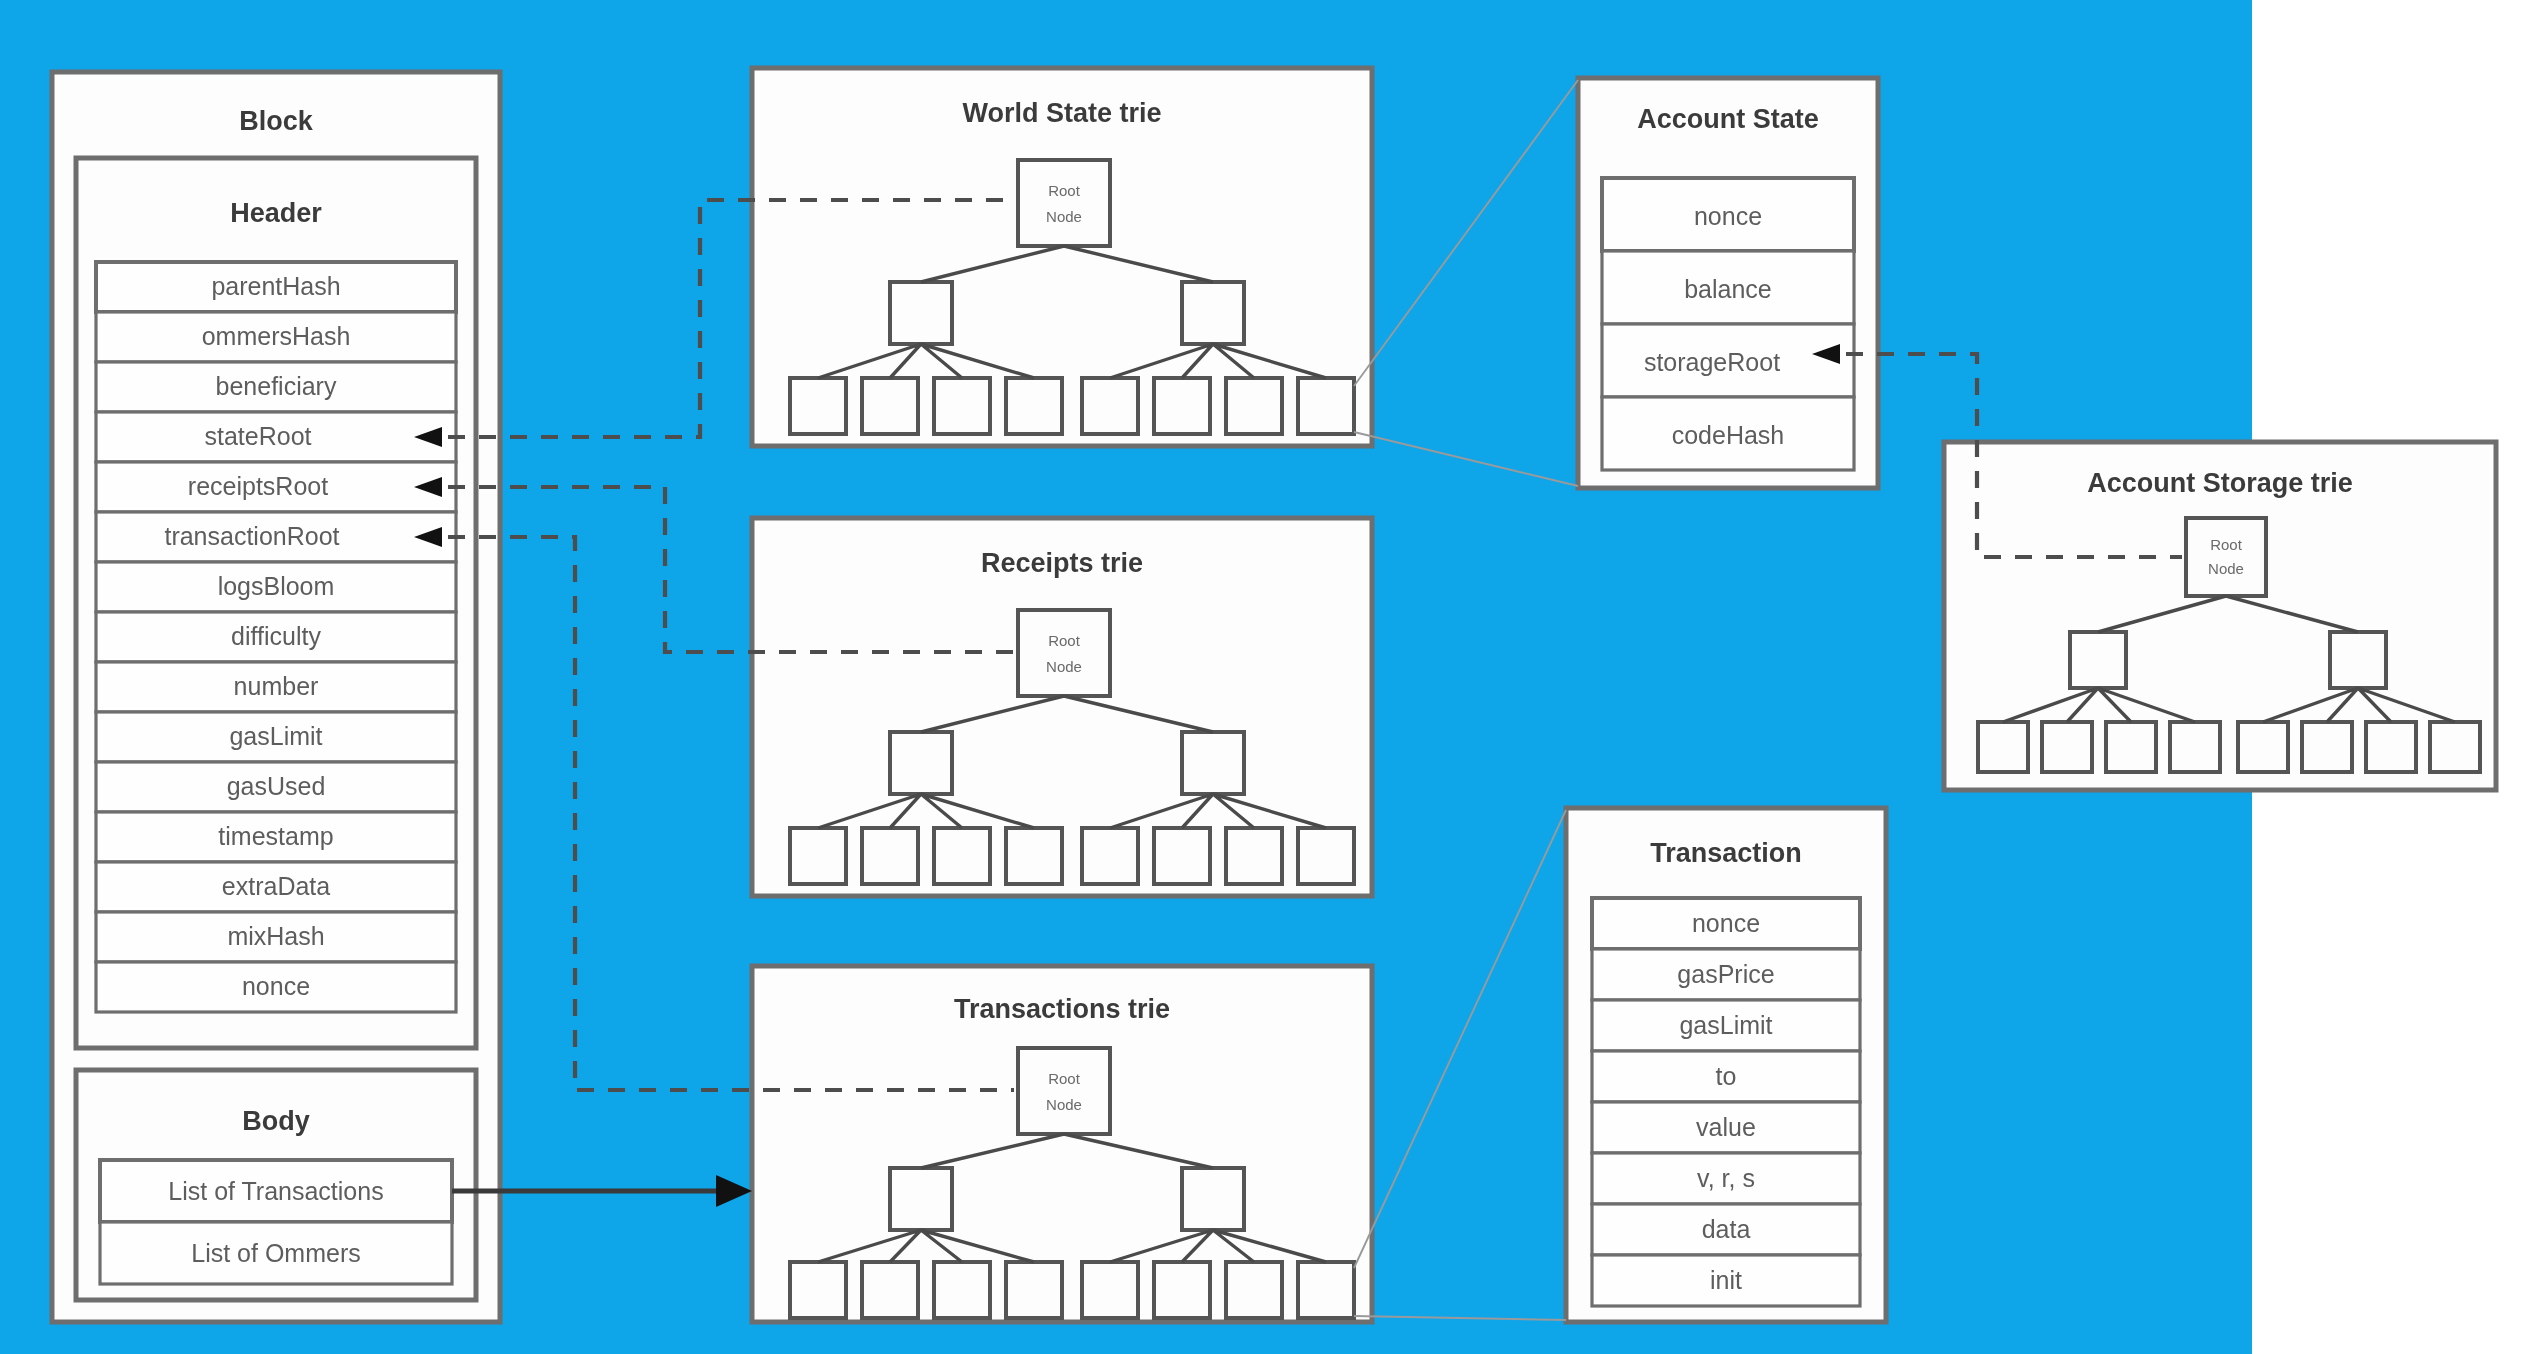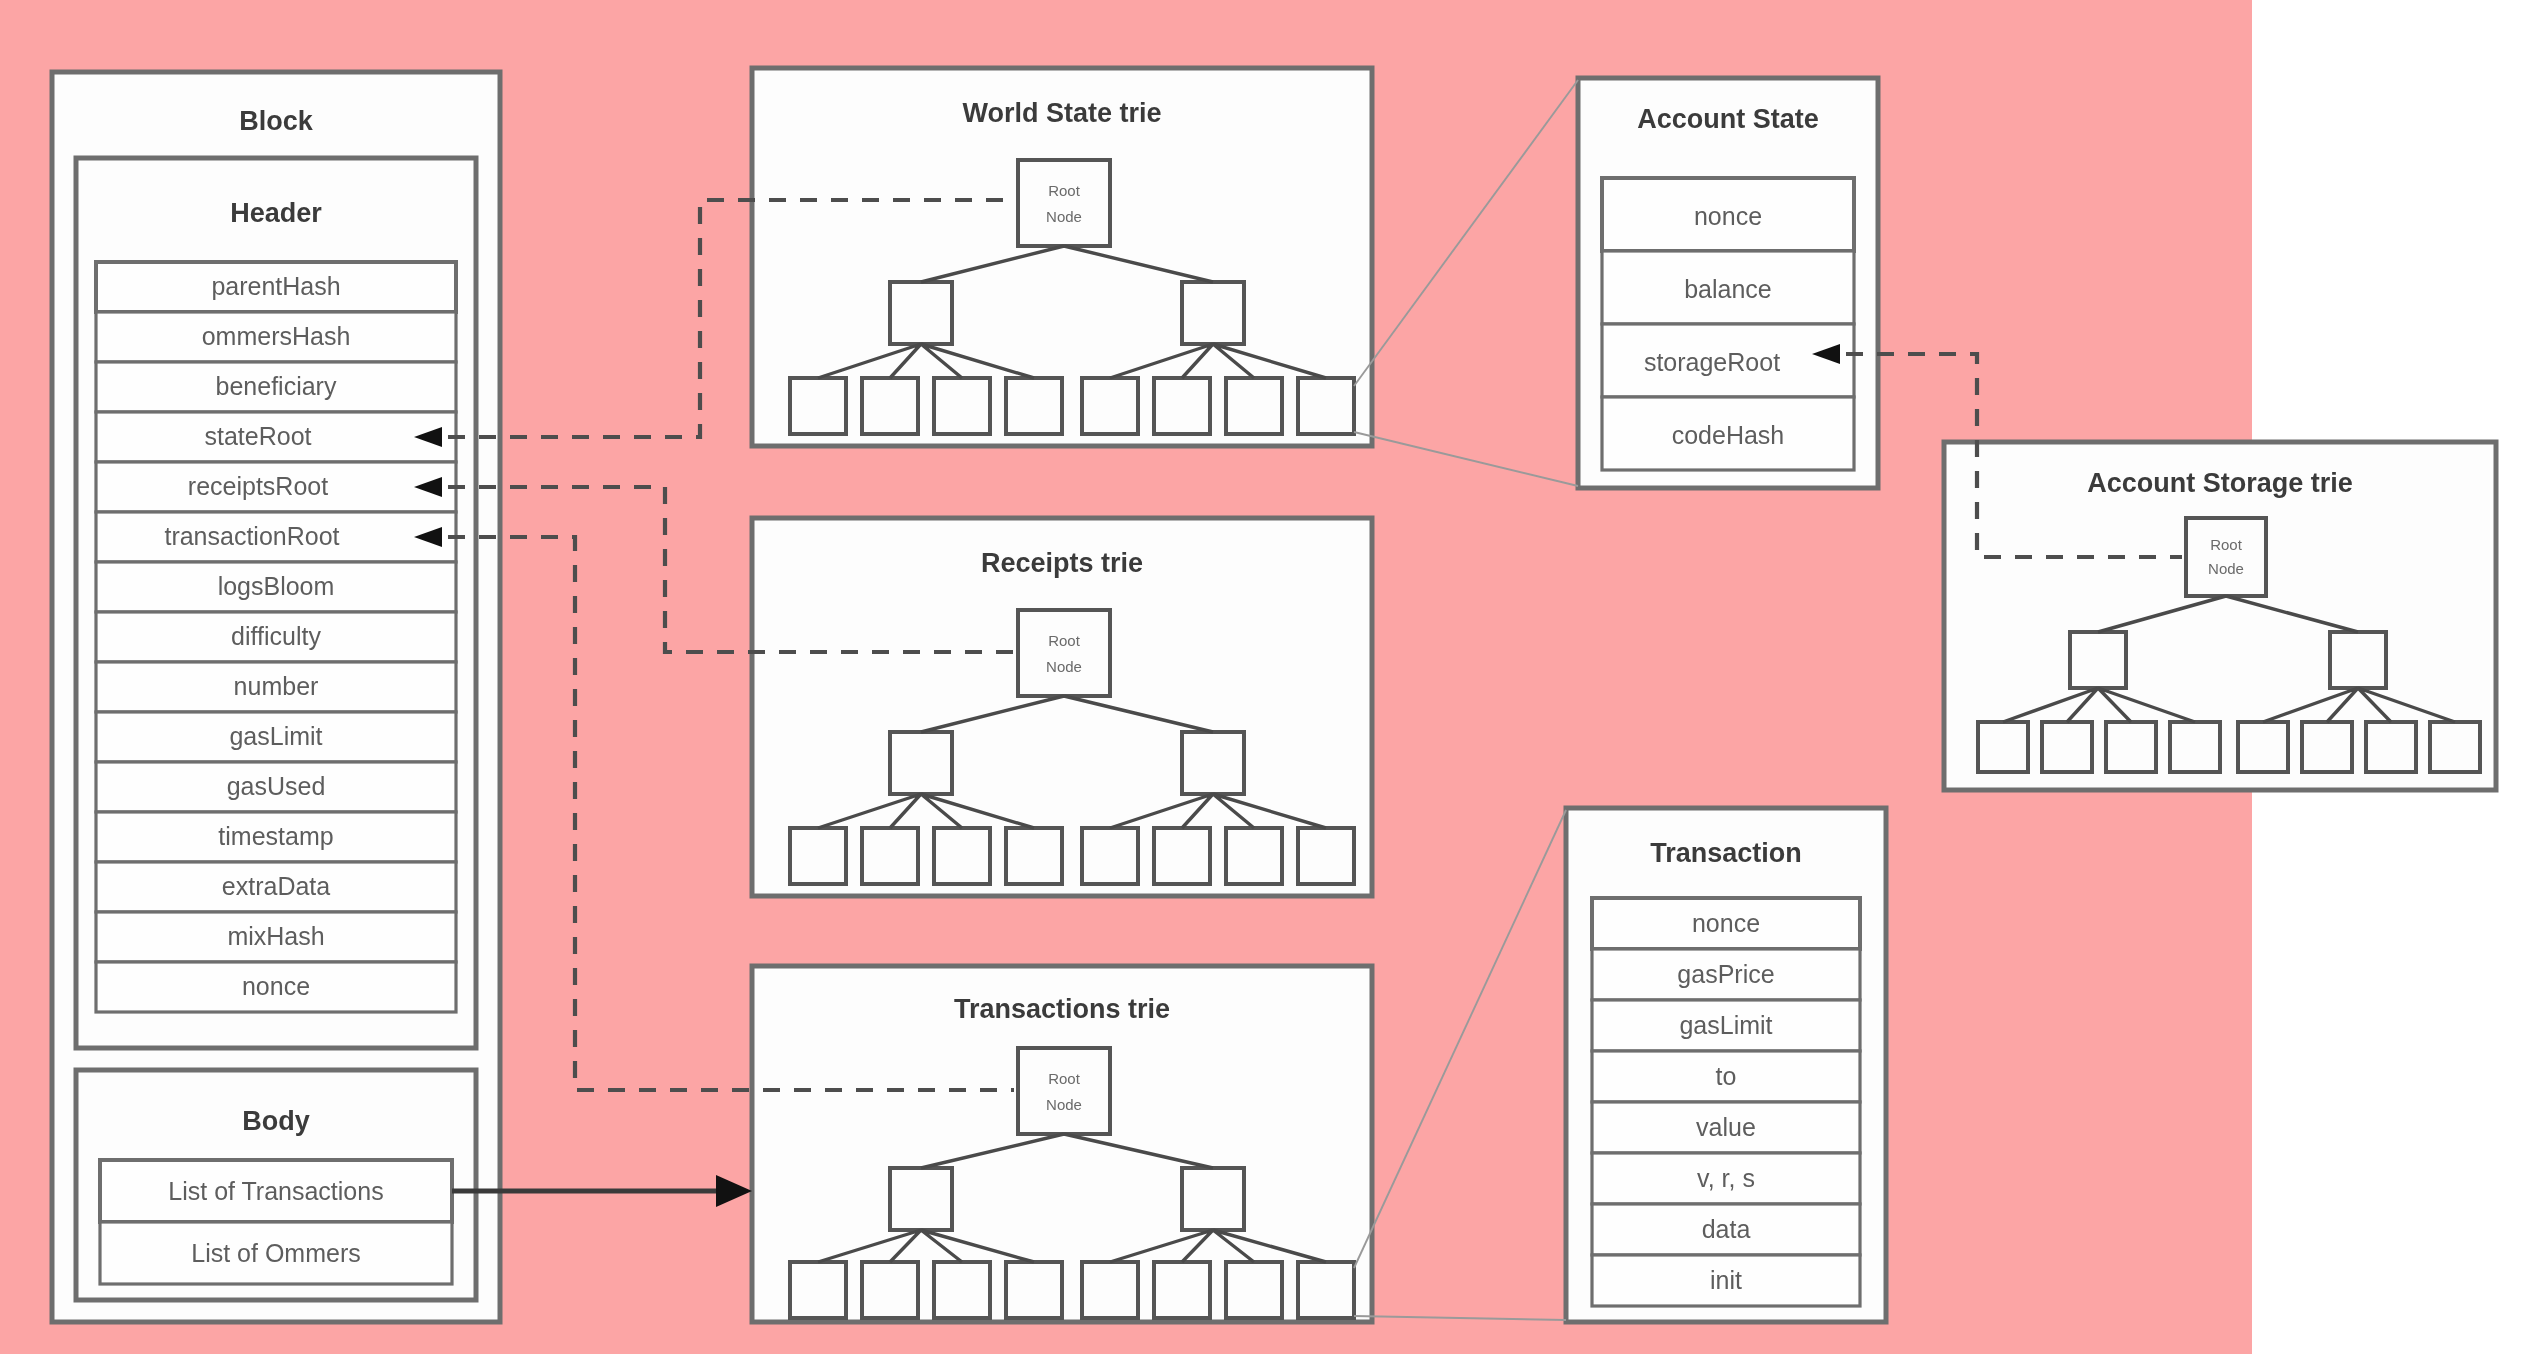--- a/index.html
+++ b/index.html
@@ -1,21 +1,21 @@
 <!DOCTYPE html>
 <html><head>
 <meta charset="utf-8">
 <style>
   html,body{margin:0;padding:0;background:#ffffff;}
   body{
     width:2542px;height:1354px;overflow:hidden;
     font-family:"Liberation Sans", sans-serif;
     color:#3d3d3d;
   }
-  #stage{position:relative;width:2252px;height:1354px;background:#fca5a5;}
+  #stage{position:relative;width:2252px;height:1354px;background:#0ea5e9;}
   svg#diagram{position:absolute;left:0;top:0;width:2542px;height:1354px;display:block;}
 
   .frame{fill:#fdfdfd;stroke:#6e6e6e;stroke-width:5;}
   .frame-inner{fill:#fdfdfd;stroke:#6e6e6e;stroke-width:5;}
   .row{fill:#fefefe;stroke:#6e6e6e;stroke-width:3.2;}
   .rowtop{fill:#fefefe;stroke:#6e6e6e;stroke-width:4;}
   .node{fill:#fdfdfd;stroke:#555;stroke-width:4;}
   .edge{stroke:#4a4a4a;stroke-width:3.4;fill:none;}
   .dash{stroke:#4d4d4d;stroke-width:4.2;fill:none;stroke-dasharray:17 14;stroke-linecap:butt;}
   .solidarrow{stroke:#3a3a3a;stroke-width:5;fill:none;}

